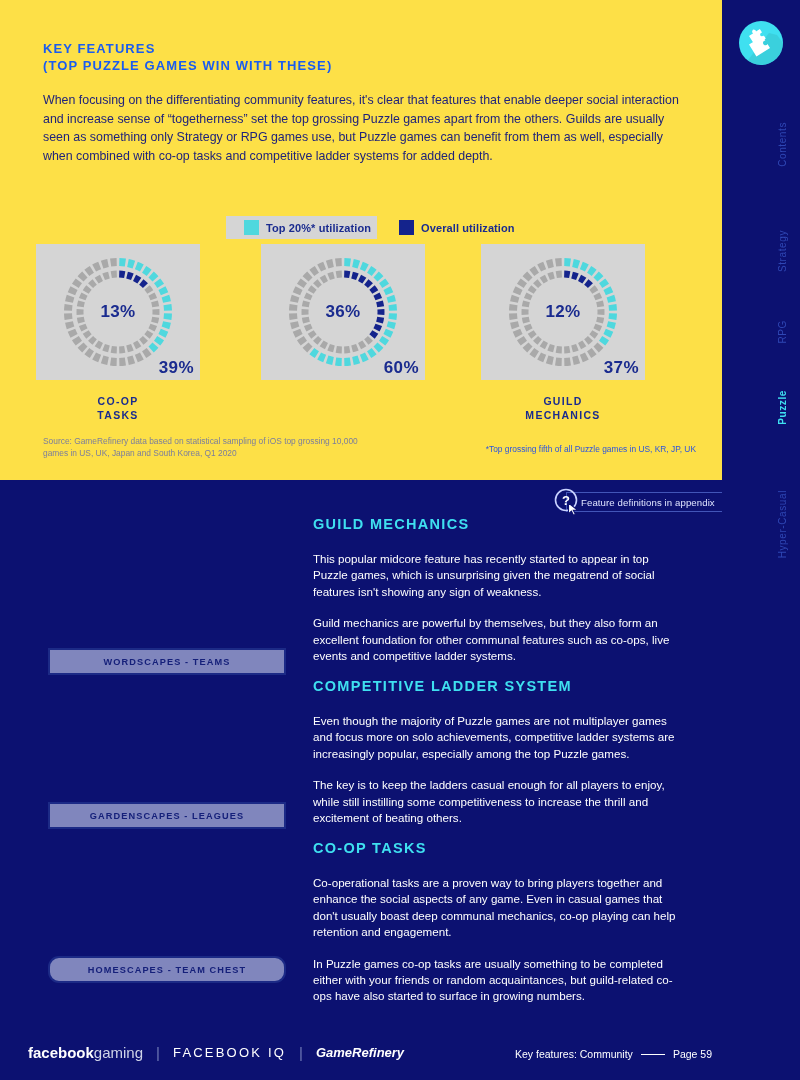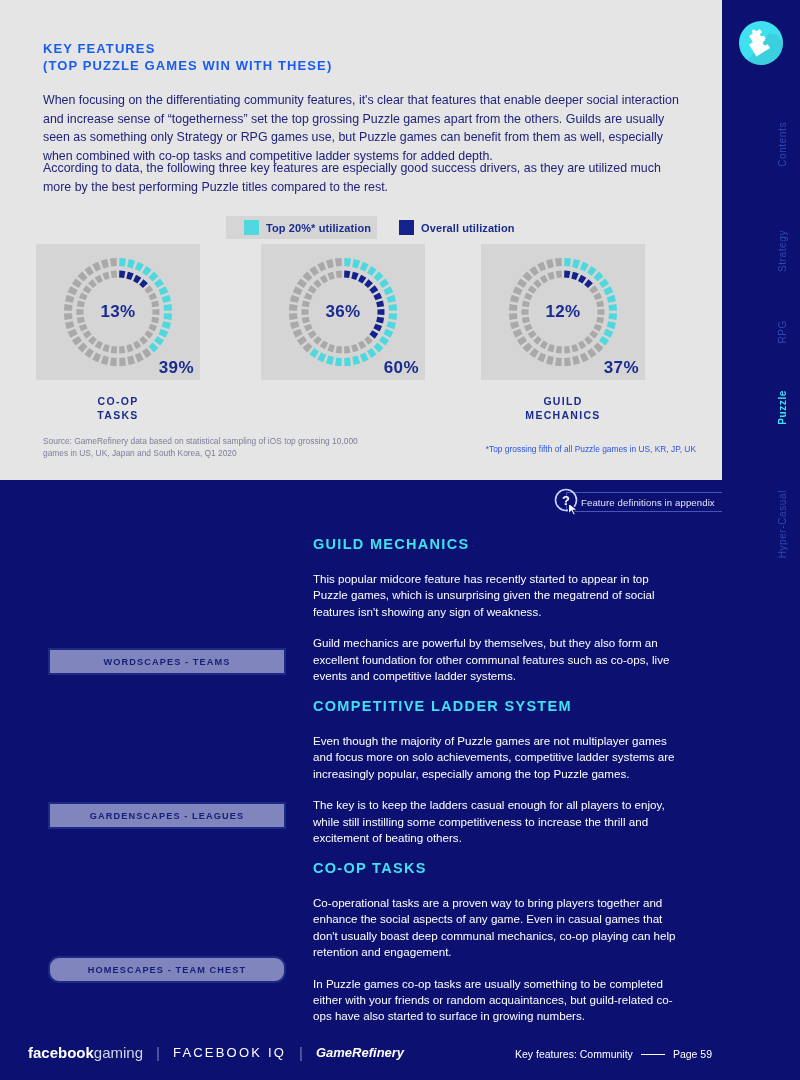--- a/index.html
+++ b/index.html
@@ -12,21 +12,21 @@
   #page {
     position: relative;
     width: 800px; height: 1080px;
     background: #0c1171;
   }
 
   
   .white-panel {
     position: absolute; left: 0; top: 0;
     width: 722px; height: 480px;
-    background: #e5e5e5;
+    background: #fde047;
   }
 
   .kicker {
     position: absolute; left: 43px; top: 40px;
     color: #1a5cf0;
     font-size: 13px; font-weight: bold;
     letter-spacing: 1.1px; line-height: 17px;
   }
 
   .body-copy {
@@ -124,21 +124,21 @@
     width: 380px;
   }
   .sec-title {
     color: #3fe0f0; font-size: 14.5px; font-weight: bold;
     letter-spacing: 1.3px; margin-bottom: 19px;
   }
   .sec-para {
     color: #ffffff; font-size: 11.6px; line-height: 16.4px;
     margin-bottom: 15px; width: 370px;
   }
-  .sec-block { margin-bottom: 30px; margin-top: 20px; }
+  .sec-block { margin-bottom: 30px; }
   #sec-guild { position: absolute; top: 0; }
   #sec-ladder { position: absolute; top: 162px; }
   #sec-coop { position: absolute; top: 324px; }
 
   
   .plate {
     position: absolute; left: 48px;
     width: 238px; height: 27px;
     background: #8086bd;
     border: 2px solid #1c2a86;
@@ -207,21 +207,20 @@
 <div id="page">
 
   <div class="white-panel">
 
     <div class="kicker">
       <div>KEY FEATURES</div>
       <div>(TOP PUZZLE GAMES WIN WITH THESE)</div>
     </div>
 
     <div class="body-copy" id="para1">When focusing on the differentiating community features, it's clear that features that enable deeper social interaction and increase sense of “togetherness” set the top grossing Puzzle games apart from the others. Guilds are usually seen as something only Strategy or RPG games use, but Puzzle games can benefit from them as well, especially when combined with co-op tasks and competitive ladder systems for added depth.</div>
-    <div class="body-copy" id="para2">According to data, the following three key features are especially good success drivers, as they are utilized much more by the best performing Puzzle titles compared to the rest.</div>
 
     <div class="legend">
       <div class="legend-item first">
         <span class="swatch sw-teal"></span>
         <span class="legend-label">Top 20%* utilization</span>
       </div>
       <div class="legend-item">
         <span class="swatch sw-navy"></span>
         <span class="legend-label">Overall utilization</span>
       </div>

